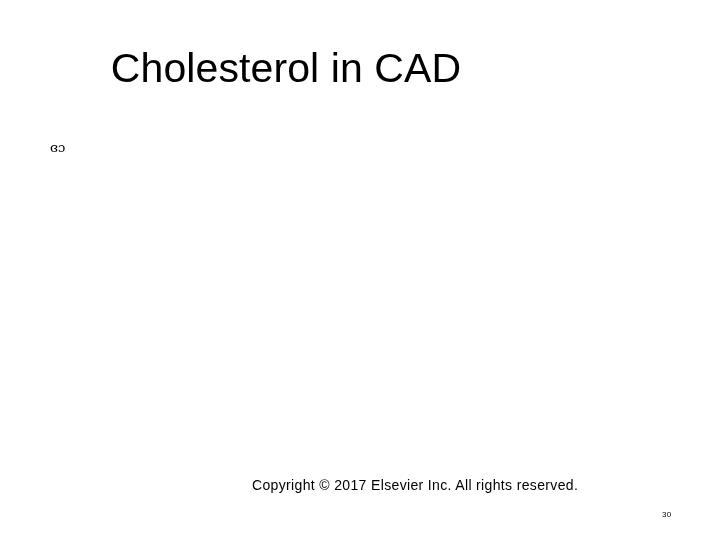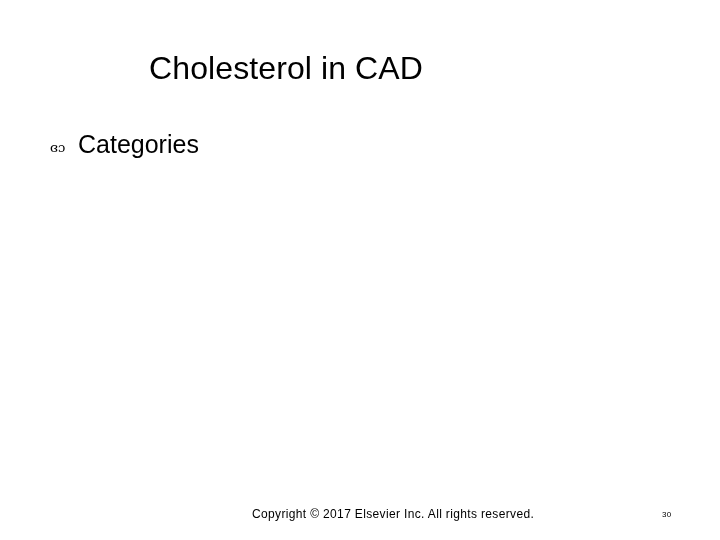--- a/index.html
+++ b/index.html
@@ -26,21 +26,21 @@
     background: #ffffff;
   }
 
   
   .slide-title {
     position: absolute;
     left: 0;
     top: 48px;
     width: 572px;
     text-align: center;
-    font-size: 32px;
+    font-size: 41px;
     line-height: 40px;
     font-weight: 400;
     letter-spacing: 0.1px;
     color: #000000;
     white-space: nowrap;
   }
 
   
   .body-area {
     position: absolute;
@@ -105,22 +105,22 @@
   }
 
   .marker-l2 svg {
     display: block;
   }
 
   
   .footer-copyright {
     position: absolute;
     left: 252px;
-    top: 509px;
-    font-size: 12px;
+    top: 480px;
+    font-size: 14px;
     line-height: 11px;
     letter-spacing: 0.35px;
     color: #000000;
     white-space: nowrap;
   }
 
   .footer-pagenum {
     position: absolute;
     left: 662px;
     top: 509px;
@@ -135,21 +135,20 @@
 <body>
 
 <div class="slide">
 
   <div class="slide-title">Cholesterol in CAD</div>
 
   <div class="body-area">
 
     <div class="bullet-l1">
       <span class="marker-l1">ɞɔ</span>
-      <span>Categories</span>
     </div>
 
     <div class="sub-list">
 
 
 
     </div>
   </div>
 
   <div class="footer-copyright">Copyright © 2017 Elsevier Inc. All rights reserved.</div>

